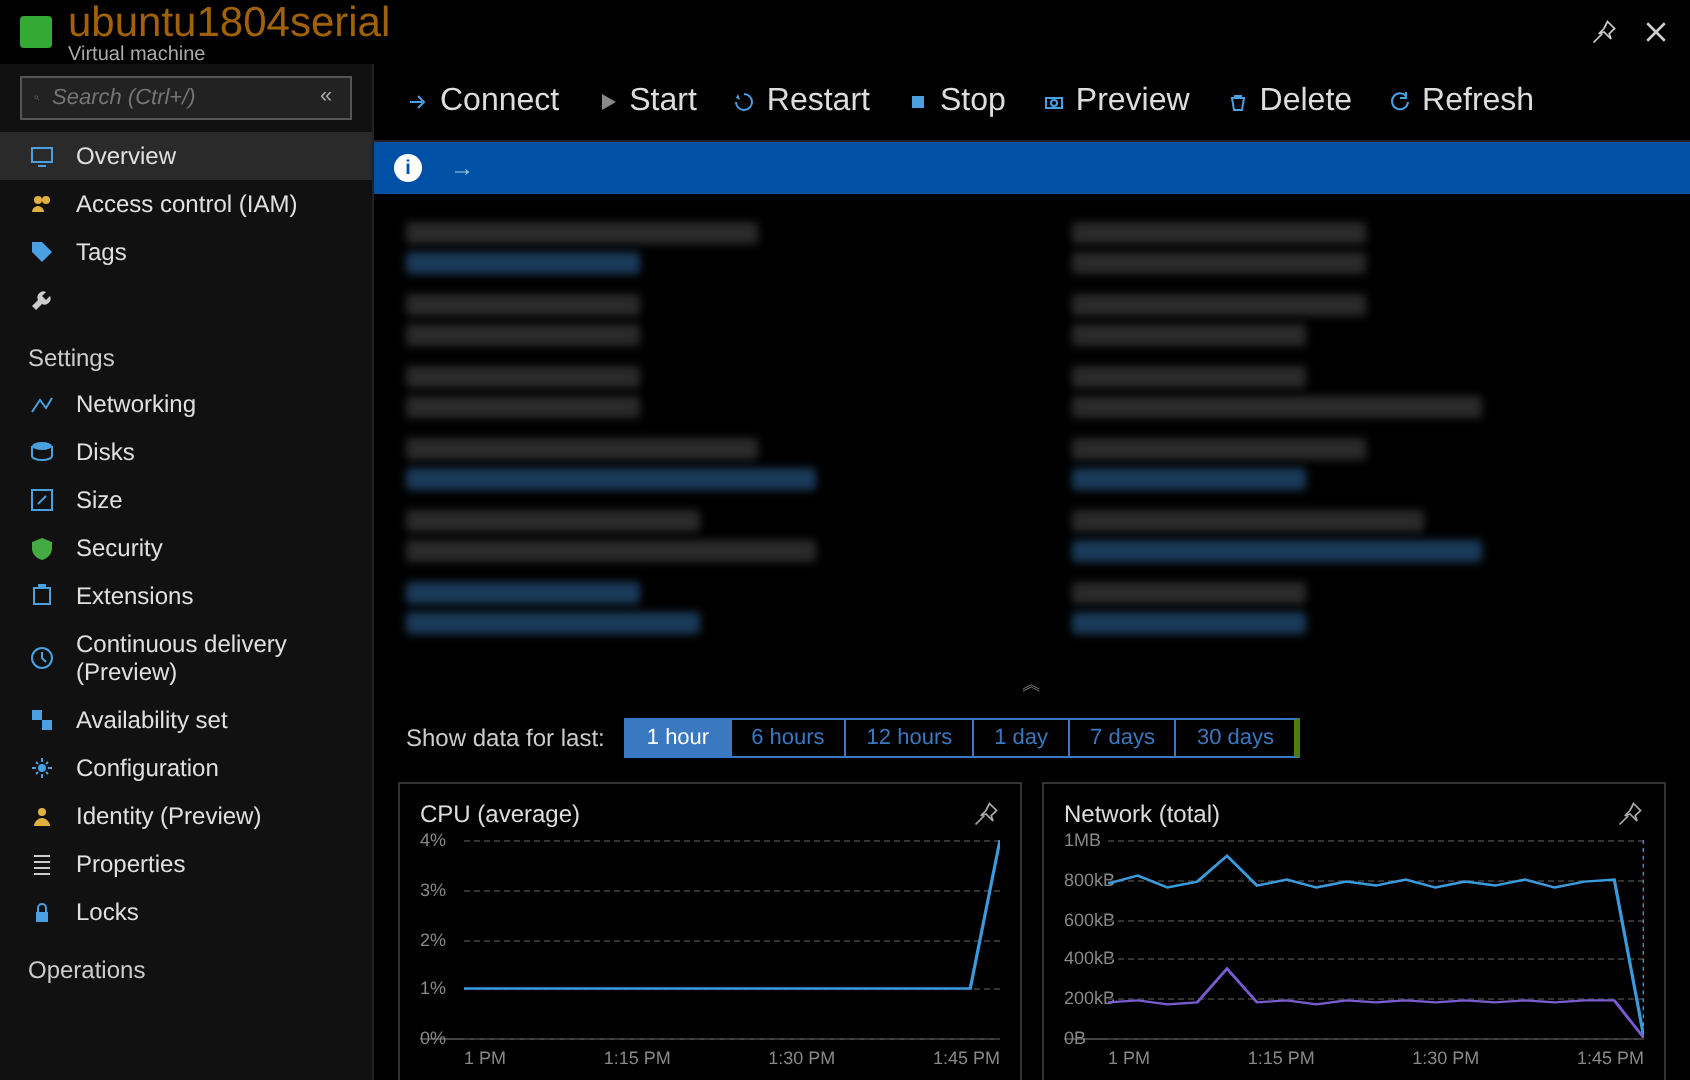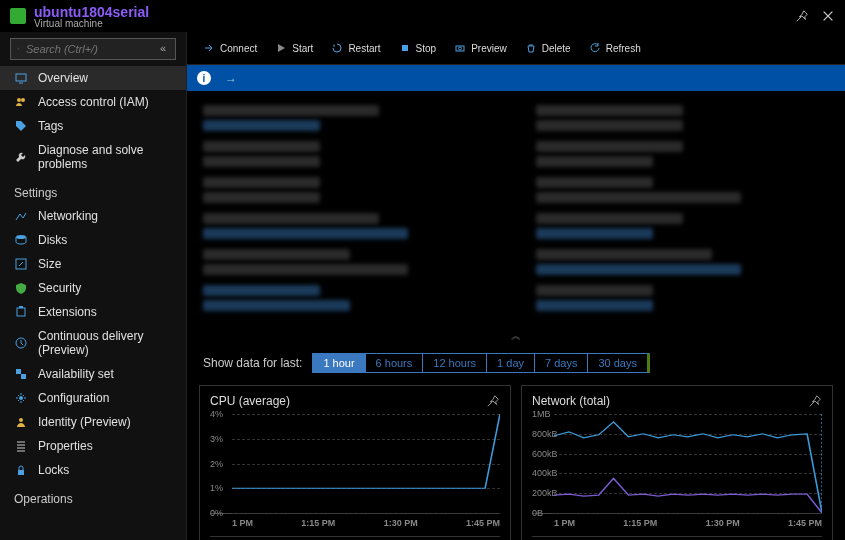--- a/index.html
+++ b/index.html
@@ -1,41 +1,41 @@
 <!DOCTYPE html>
 <html><head>
 <meta charset="utf-8">
 <style>
 * { margin: 0; padding: 0; box-sizing: border-box; font-family: "Segoe UI", Arial, sans-serif; }
 body { background: #000; color: #e0e0e0; font-size: 12px; width: 845px; height: 540px; overflow: hidden; }
 .app { display: flex; flex-direction: column; height: 540px; width: 845px; }
 
 .titlebar { display: flex; align-items: center; padding: 4px 10px; background: #000; height: 32px; }
 .titlebar .vm-icon { width: 16px; height: 16px; background: #3a3; border-radius: 2px; margin-right: 8px; }
-.titlebar .title-txt { font-size: 14px; font-weight: 700; color: #8b5cf6; }
+.titlebar .title-txt { font-size: 21px; font-weight: 400; color: #a16207; }
 .titlebar .subtitle { font-size: 10px; color: #aaa; margin-top: -2px; }
 .titlebar .spacer { flex: 1; }
 .titlebar .win-icon { width: 14px; height: 14px; margin-left: 12px; color: #ccc; cursor: pointer; }
 
 .body { display: flex; flex: 1; min-height: 0; }
 
 .sidebar { width: 187px; background: #111; display: flex; flex-direction: column; border-right: 1px solid #222; overflow-y: auto; }
 .search { margin: 6px 10px; display: flex; align-items: center; background: #222; border: 1px solid #555; padding: 2px 6px; height: 22px; }
 .search svg { width: 12px; height: 12px; fill: #999; }
 .search input { background: transparent; border: none; color: #ccc; flex: 1; font-size: 11px; margin-left: 6px; font-style: italic; outline: none; }
 .collapse-arrow { position: absolute; left: 160px; top: 42px; color: #aaa; font-size: 11px; cursor: pointer; }
 .nav-item { display: flex; align-items: center; padding: 5px 14px; cursor: pointer; font-size: 12px; color: #e0e0e0; }
 .nav-item.active { background: #2a2a2a; }
 .nav-item .ni-icon { width: 14px; height: 14px; margin-right: 10px; display:flex;align-items:center;justify-content:center; }
 .nav-section { padding: 10px 14px 4px; font-size: 12px; color: #ccc; }
 
 .main { flex: 1; display: flex; flex-direction: column; background: #000; overflow: auto; }
 
 .toolbar { display: flex; align-items: center; padding: 6px 8px; gap: 2px; border-bottom: 1px solid #222; }
-.toolbar .tb-btn { display: flex; align-items: center; padding: 4px 8px; color: #ddd; cursor: pointer; font-size: 10px; }
+.toolbar .tb-btn { display: flex; align-items: center; padding: 4px 8px; color: #ddd; cursor: pointer; font-size: 16px; }
 .toolbar .tb-btn svg { width: 12px; height: 12px; margin-right: 5px; }
 
 .advisor { background: #0050a5; display: flex; align-items: center; padding: 6px 10px; font-size: 12px; color: #fff; }
 .advisor .info-ic { width:14px;height:14px;border-radius:50%;background:#fff;color:#0050a5;display:flex;align-items:center;justify-content:center;font-weight:bold;font-size:10px;margin-right:8px; }
 .advisor .adv-arrow { margin-left:6px; color:#9cd; }
 
 .overview-props { display: flex; padding: 10px 16px 6px; gap: 40px; }
 .col { flex: 1; }
 .blur-line { height: 11px; background: #2a2a2a; margin: 4px 0; border-radius: 2px; filter: blur(2px); }
 .blur-line.link { background: #1a3a5a; }
@@ -52,21 +52,21 @@
 .time-btn:last-child { border-right: 3px solid #4d7c0f; }
 .time-btn.active { background: #3a78c0; color: #fff; }
 
 .charts { display: flex; gap: 10px; padding: 4px 12px 12px; }
 .chart-card { flex: 1; border: 1px solid #333; padding: 8px 10px; position: relative; }
 .chart-title { font-size: 12px; color: #ddd; margin-bottom: 6px; }
 .pin { position: absolute; top: 8px; right: 10px; width: 14px; height: 14px; color: #aaa; cursor: pointer; }
 .chart-area { height: 100px; position: relative; border-bottom: 1px solid #444; margin-bottom: 4px; }
 .ylabel { position:absolute; left:0; font-size:9px; color:#888; transform:translateY(-50%); }
 .grid-line { position:absolute; left:22px; right:0; border-top:1px dashed #333; }
-.xlabels { display:flex; justify-content:space-between; padding-left:22px; font-size:9px; color:#888; margin-bottom:8px;font-weight:bold; }
+.xlabels { display:flex; justify-content:space-between; padding-left:22px; font-size:9px; color:#888; margin-bottom:8px; }
 .metric-row { display:flex; gap:24px; border-top:1px solid #333; padding-top:6px; }
 
 svg.spark { position:absolute; left:22px; top:0; right:0; bottom:0; width:calc(100% - 22px); height:100%; }
 </style>
 </head>
 <body>
 
 <div class="app">
   <div class="titlebar">
     <div class="vm-icon"></div>
@@ -120,21 +120,20 @@
               </svg>
             </span>
             <span>Tags</span>
           </div>
           <div class="nav-item">
             <span class="ni-icon">
               <svg viewBox="0 0 14 14" width="14" height="14">
                 <path d="M9 3a3 3 0 0 0-4 4l-3 3 2 2 3-3a3 3 0 0 0 4-4l-2 2-2-2z" fill="#ccc"></path>
               </svg>
             </span>
-            <span>Diagnose and solve problems</span>
           </div>
         </div>
       <div class="nav-section">Settings</div>
       <div id="nav-settings">
           <div class="nav-item">
             <span class="ni-icon">
               <svg viewBox="0 0 14 14" width="14" height="14">
                 <path d="M2 11l4-6 3 4 3-5" stroke="#4aa0e0" fill="none"></path>
               </svg>
             </span>

